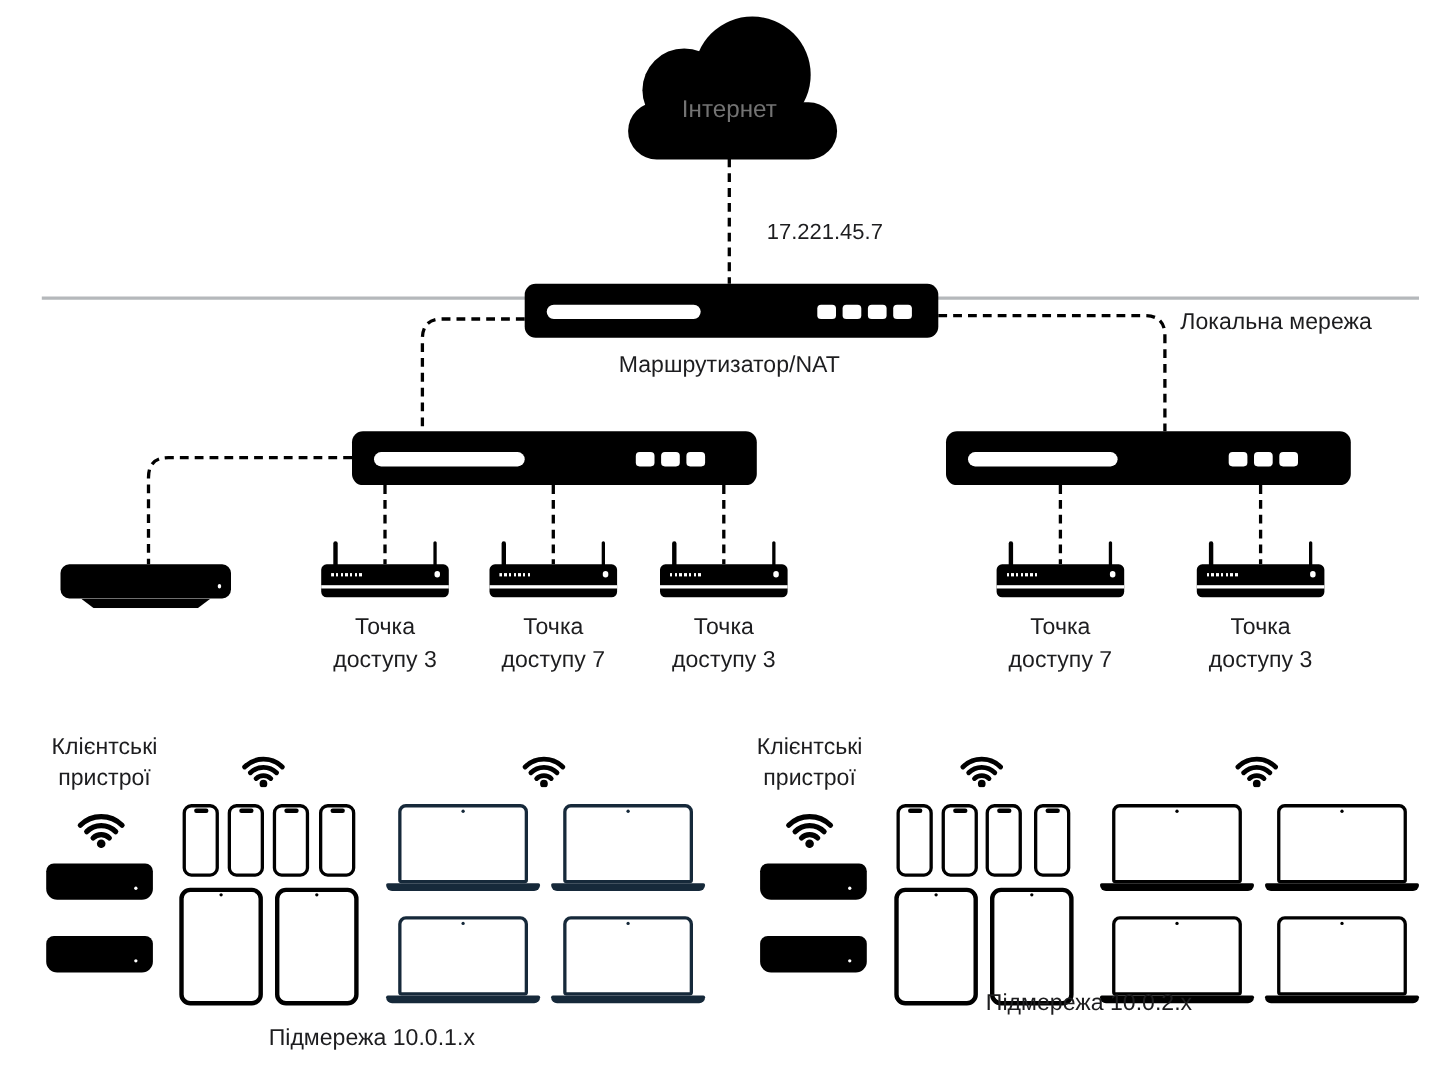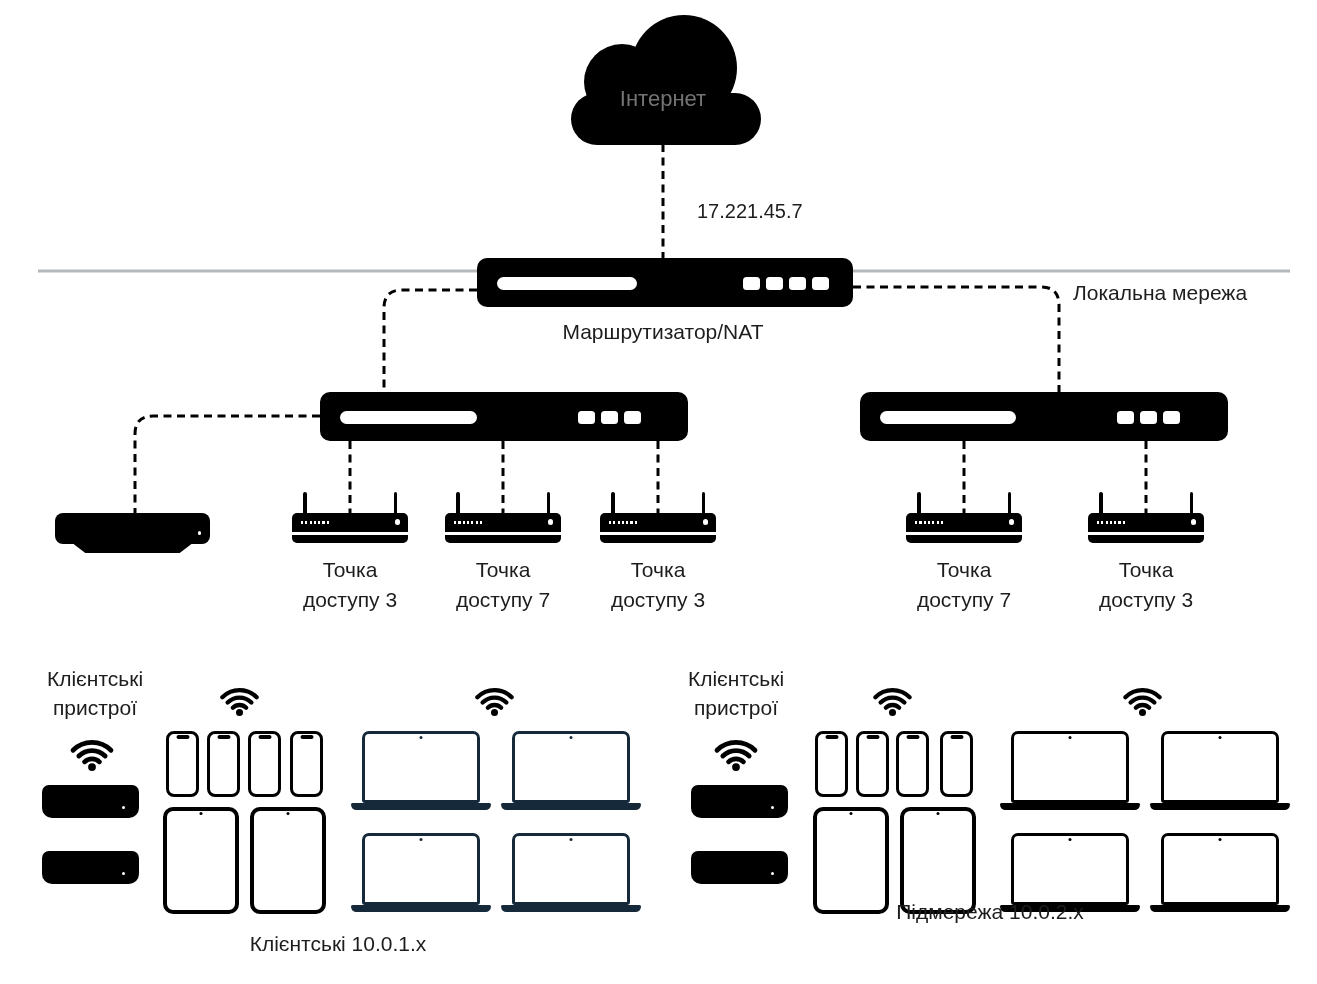--- a/index.html
+++ b/index.html
@@ -279,21 +279,21 @@
       </div>
       <div class="laptop-base"></div>
     </div>
   <div class="laptop navy" style="left:512px;top:833px;">
       <div class="laptop-screen">
         <span class="laptop-cam"></span>
       </div>
       <div class="laptop-base"></div>
     </div>
 
-  <div class="lbl center" style="left:338px;top:931px;">Клієнтські 10.0.1.x</div>
+  <div class="lbl center" style="left:338px;top:931px;">Підмережа 10.0.1.x</div>
 
   <div class="lbl center" style="left:736px;top:664px;">
     <div class="ln29">Клієнтські</div>
     <div class="ln29">пристрої</div>
   </div>
   <div class="wifi" style="left:710px;top:731px;width:52px;height:40px;">
       <svg viewBox="0 0 60 46">
         <use href="#wifi-symbol"></use>
       </svg>
     </div>

